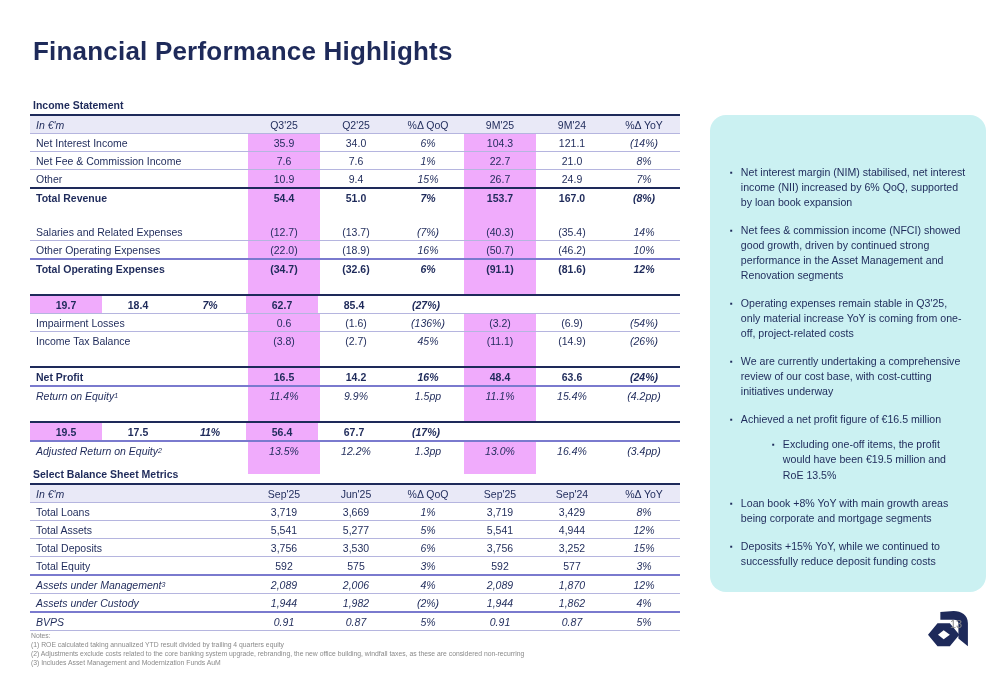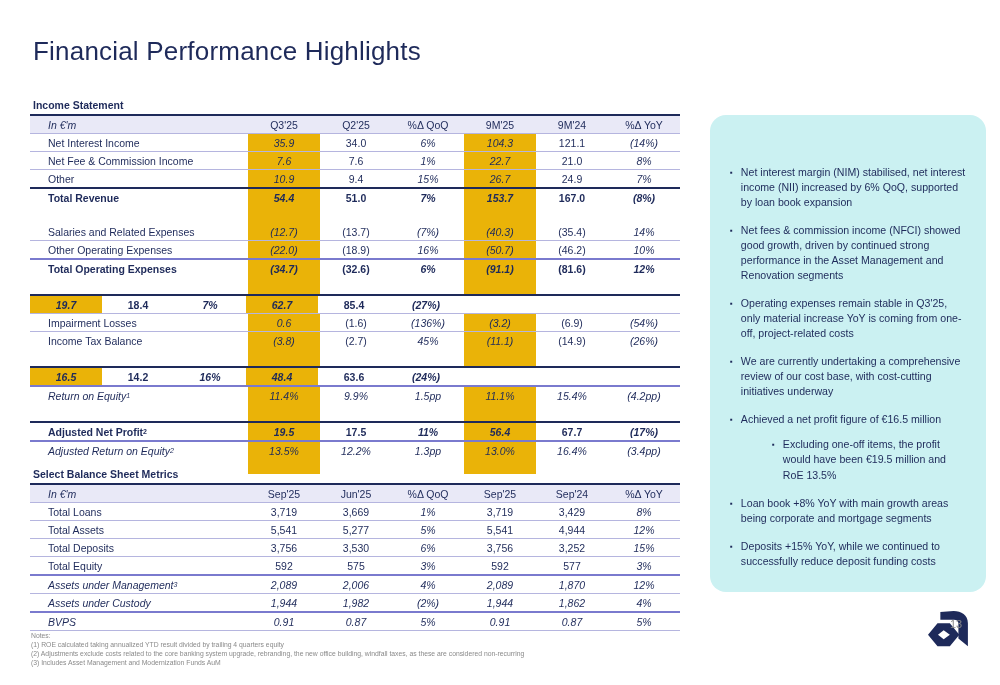--- a/index.html
+++ b/index.html
@@ -2,33 +2,33 @@
 <html><head>
 <meta charset="utf-8">
 <style>
   html,body{margin:0;padding:0;}
   body{
     width:1000px;height:685px;position:relative;background:#ffffff;
     font-family:"Liberation Sans", sans-serif;color:#1E2A5A;overflow:hidden;
   }
   .title{
     position:absolute;left:33px;top:36px;margin:0;
-    font-size:26px;font-weight:400;color:#1E2A5A;letter-spacing:0.2px;
+    font-size:26px;font-weight:700;color:#1E2A5A;letter-spacing:0.2px;
   }
   .section{position:absolute;left:30px;width:650px;}
   .section.is{top:99px;}
   .section.bs{top:468px;}
   .section-title{font-size:10.5px;font-weight:bold;margin:0 0 3px 3px;}
   .table{width:650px;}
   .trow{display:flex;height:17px;align-items:stretch;font-size:10.5px;}
-  .trow .lbl{flex:1;display:flex;align-items:center;padding-left:18px;}
+  .trow .lbl{flex:1;display:flex;align-items:center;padding-left:6px;}
   .trow .num{width:72px;display:flex;align-items:center;justify-content:center;text-align:center;}
   .trow.header{background:#E9E9F7;border-top:2px solid #1E2A5A;}
   .trow.header .lbl{font-style:italic;}
-  .hl{background:#eab308;font-style:italic;}
+  .hl{background:#f0abfc;}
   .pct{font-style:italic;}
   .trow.bold{font-weight:bold;}
   .trow.italic{font-style:italic;}
   .b-thin{border-bottom:1px solid #B5B5DF;}
   .b-navy{border-bottom:2px solid #1E2A5A;}
   .b-purple{border-bottom:2px solid #7A7ACE;}
   .b-none{border-bottom:none;}
   sup{font-size:7px;line-height:0;}
   .panel{
     position:absolute;left:710px;top:115px;width:276px;height:477px;
@@ -169,20 +169,21 @@
       <div class="trow b-navy">
         <span class="lbl"></span>
         <span class="num hl"></span>
         <span class="num"></span>
         <span class="num pct"></span>
         <span class="num hl"></span>
         <span class="num"></span>
         <span class="num pct"></span>
       </div>
       <div class="trow bold b-purple">
+        <span class="lbl">Net Profit</span>
         <span class="num hl">16.5</span>
         <span class="num">14.2</span>
         <span class="num pct">16%</span>
         <span class="num hl">48.4</span>
         <span class="num">63.6</span>
         <span class="num pct">(24%)</span>
       </div>
       <div class="trow italic b-none">
         <span class="lbl">Return on Equity<sup>1</sup></span>
         <span class="num hl">11.4%</span>
@@ -195,21 +196,20 @@
       <div class="trow b-navy">
         <span class="lbl"></span>
         <span class="num hl"></span>
         <span class="num"></span>
         <span class="num pct"></span>
         <span class="num hl"></span>
         <span class="num"></span>
         <span class="num pct"></span>
       </div>
       <div class="trow bold b-purple">
-        <span class="lbl">Adjusted Net Profit<sup>2</sup></span>
         <span class="num hl">19.5</span>
         <span class="num">17.5</span>
         <span class="num pct">11%</span>
         <span class="num hl">56.4</span>
         <span class="num">67.7</span>
         <span class="num pct">(17%)</span>
       </div>
       <div class="trow italic b-none">
         <span class="lbl">Adjusted Return on Equity<sup>2</sup></span>
         <span class="num hl">13.5%</span>

